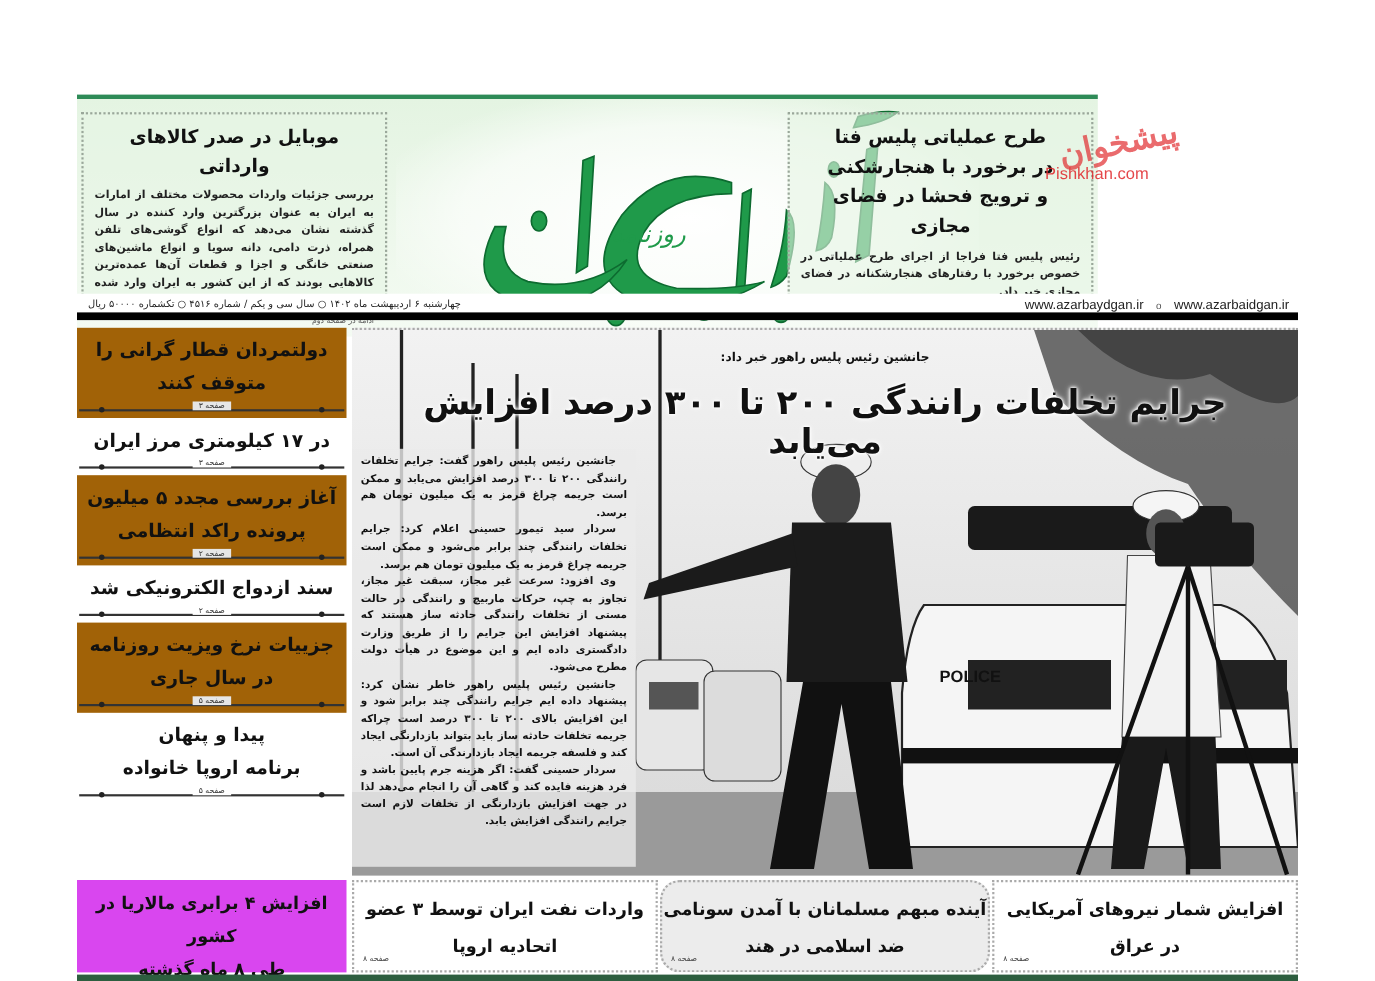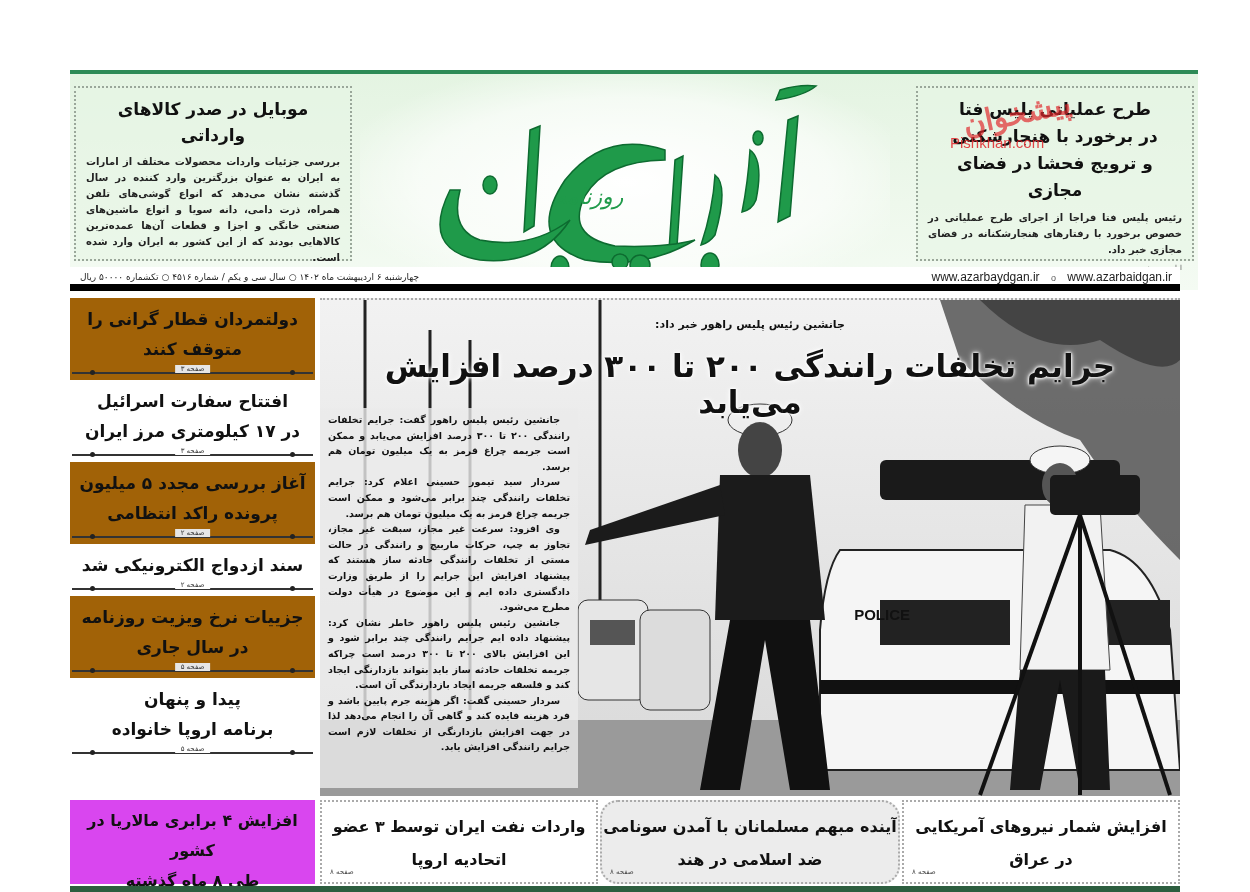--- a/index.html
+++ b/index.html
@@ -2,21 +2,21 @@
 <html><head>
 <meta charset="utf-8">
 <style>
   * { box-sizing: border-box; margin: 0; padding: 0; }
   html, body { width: 1250px; height: 892px; background: #ffffff; overflow: hidden; }
   body { font-family: "DejaVu Sans", sans-serif; direction: rtl; position: relative; }
 
   .page { position: absolute; left: 70px; top: 70px; width: 1110px; height: 822px; }
 
   
-  .masthead { position: absolute; left: 0; top: 0; width: 1128px; height: 220px;
+  .masthead { position: absolute; left: 0; top: 16px; width: 928px; height: 220px;
     background: linear-gradient(180deg, #e4f4e2 0%, #eef8ec 60%, #f4fbf3 100%);
     border-top: 4px solid #2e8b57; }
   .masthead .logo-fade { position: absolute; left: 290px; top: 0; width: 530px; height: 216px;
     background: radial-gradient(ellipse at center, #ffffff 0%, rgba(255,255,255,0.6) 55%, rgba(255,255,255,0) 80%); }
 
   .teaser-box { position: absolute; top: 12px; width: 278px; height: 175px;
     border: 2px dotted #9aa79a; padding: 8px 10px; background: rgba(230,245,228,0.6); }
   .teaser-box.left { left: 4px; }
   .teaser-box.right { right: 4px; }
   .teaser-title { font-family: "DejaVu Sans", sans-serif; font-weight: bold; font-size: 17px;
@@ -153,21 +153,20 @@
     <div class="lc-item gray">
       <div class="lc-title">دولتمردان قطار گرانی را</div>
       <div class="lc-title">متوقف کنند</div>
       <div class="lc-rule">
           <span class="dot-l"></span>
           <span class="dot-r"></span>
           <span class="page-ref">صفحه ۳</span>
         </div>
     </div>
     <div class="lc-item">
-      <div class="lc-title">افتتاح سفارت اسرائیل</div>
       <div class="lc-title">در ۱۷ کیلومتری مرز ایران</div>
       <div class="lc-rule">
           <span class="dot-l"></span>
           <span class="dot-r"></span>
           <span class="page-ref">صفحه ۳</span>
         </div>
     </div>
     <div class="lc-item gray">
       <div class="lc-title">آغاز بررسی مجدد ۵ میلیون</div>
       <div class="lc-title">پرونده راکد انتظامی</div>

